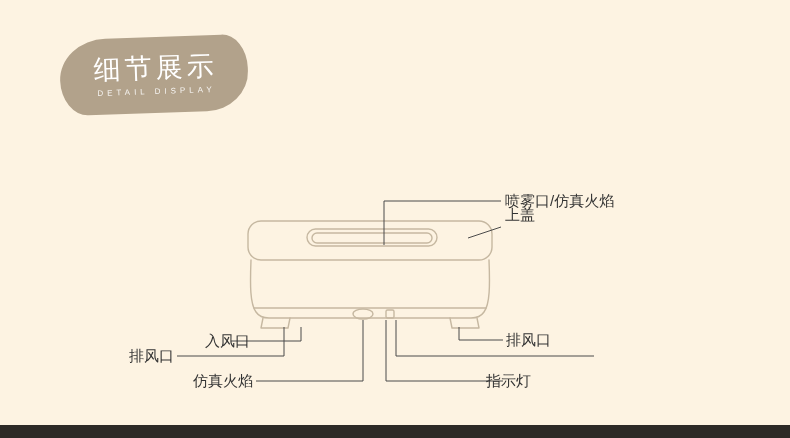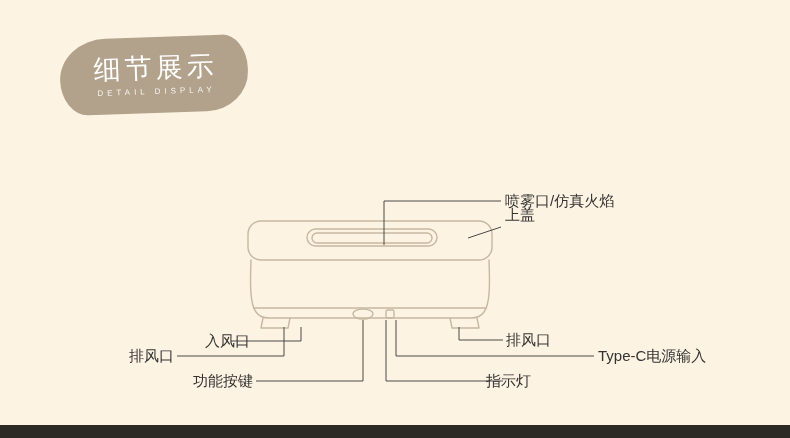--- a/index.html
+++ b/index.html
@@ -121,19 +121,18 @@
       <path d="M459 327 L459 340 L503 340"></path>
       <path d="M396 320 L396 356 L594 356"></path>
       <path d="M386 320 L386 381 L503 381"></path>
     </g>
   </svg>
 
   <span class="lbl" style="left:505px; top:192px">喷雾口/仿真火焰</span>
   <span class="lbl" style="left:505px; top:206px">上盖</span>
   <span class="lbl" style="right:540px; top:332px">入风口</span>
   <span class="lbl" style="right:616px; top:347px">排风口</span>
-  <span class="lbl" style="right:537px; top:372px">功能按键</span>
+  <span class="lbl" style="right:537px; top:372px">仿真火焰</span>
   <span class="lbl" style="left:506px; top:331px">排风口</span>
-  <span class="lbl" style="left:598px; top:347px">Type-C电源输入</span>
   <span class="lbl" style="left:486px; top:372px">指示灯</span>
 
   <div class="footer-band"></div>
 </div>
 
 </body></html>

